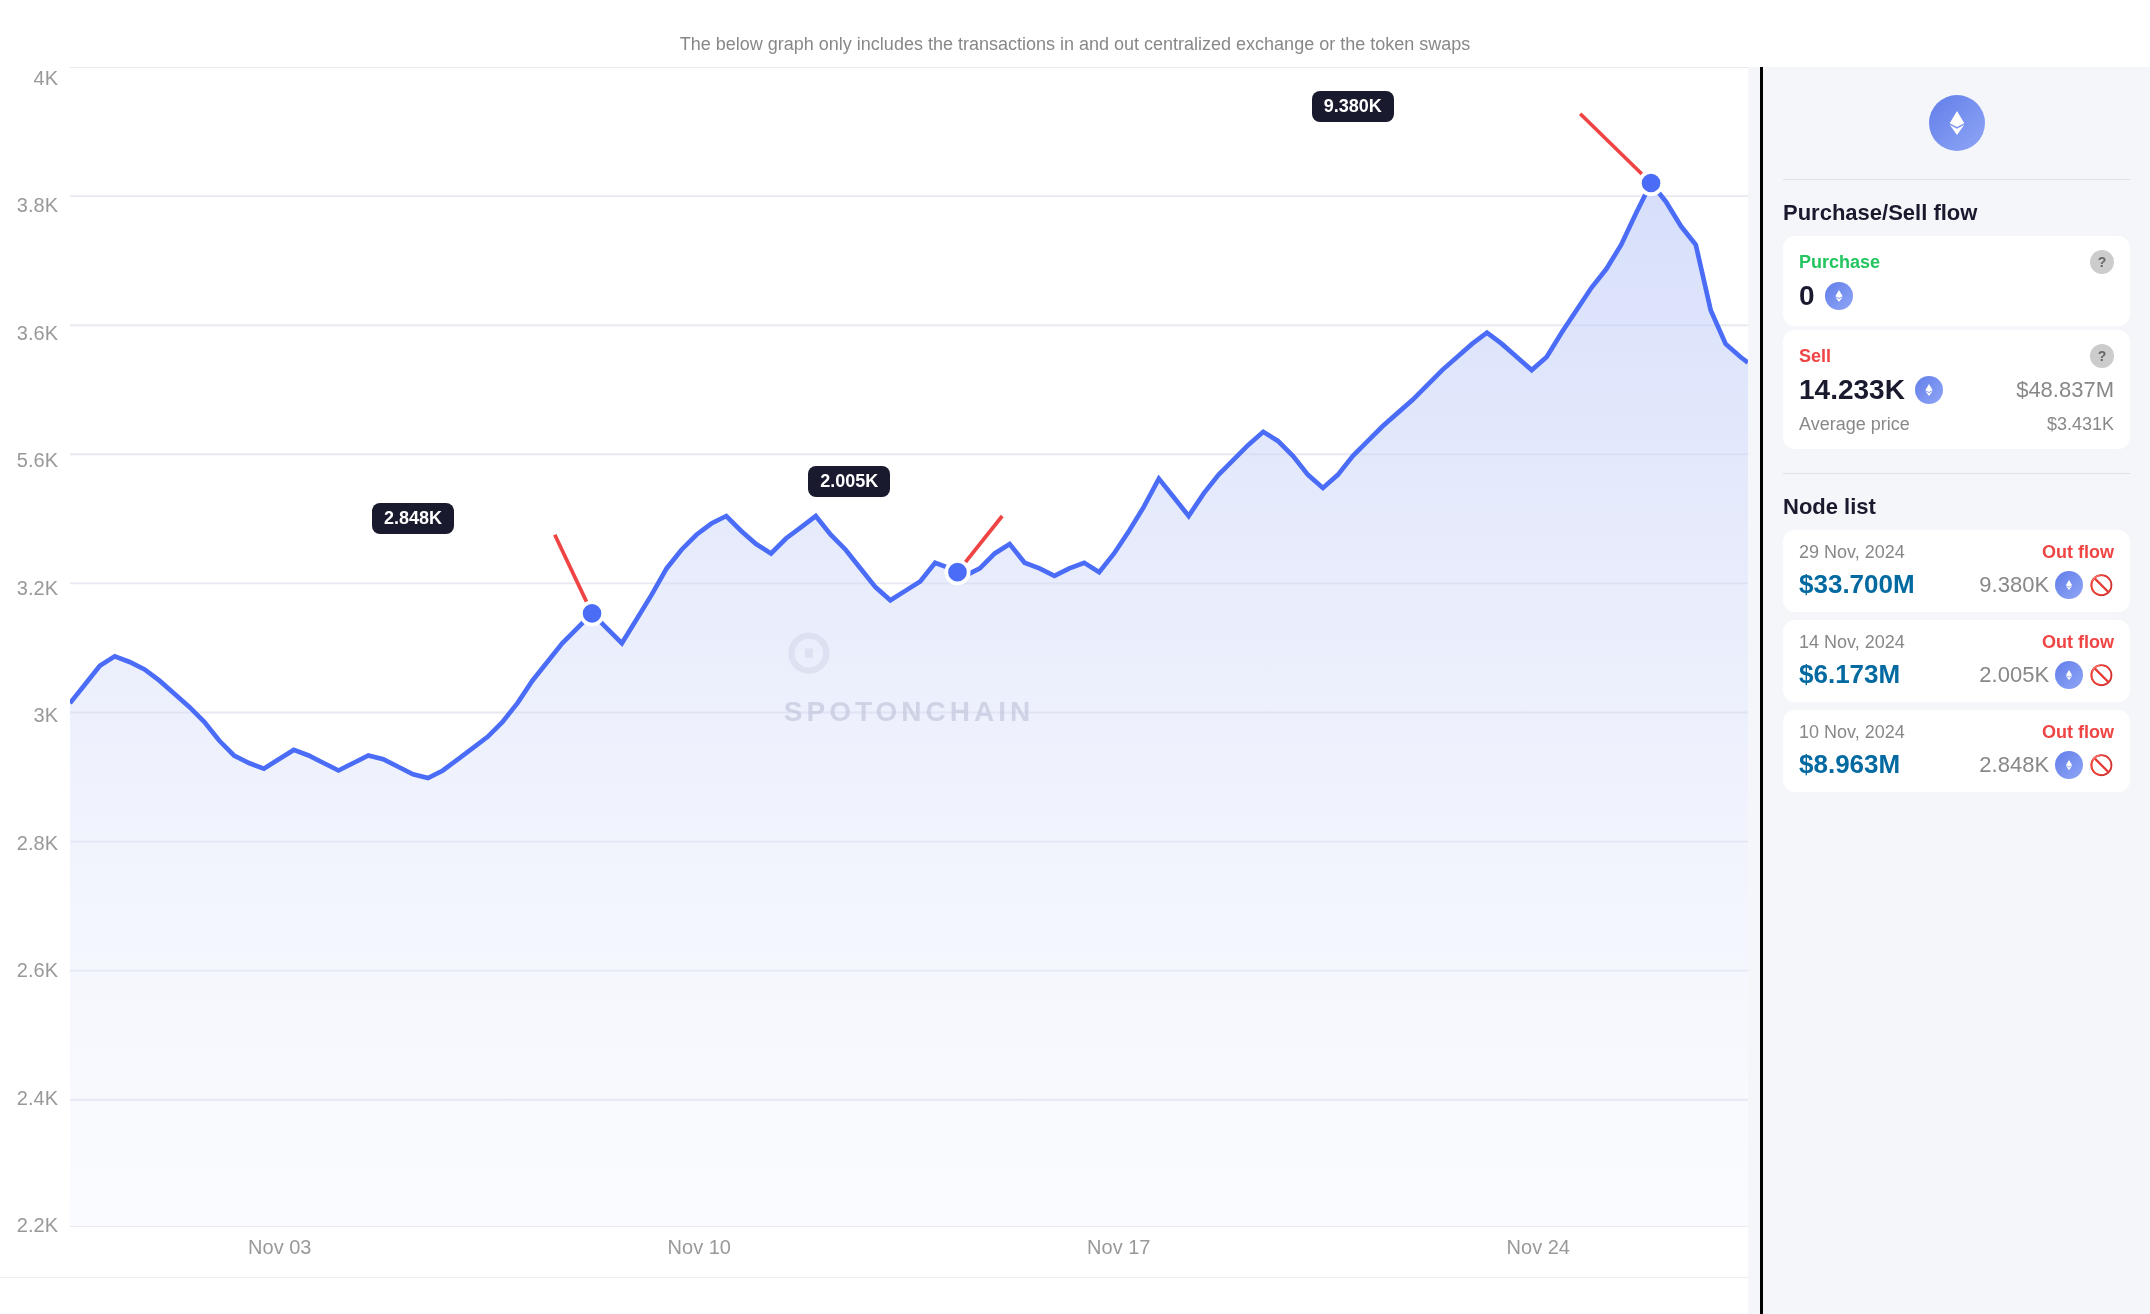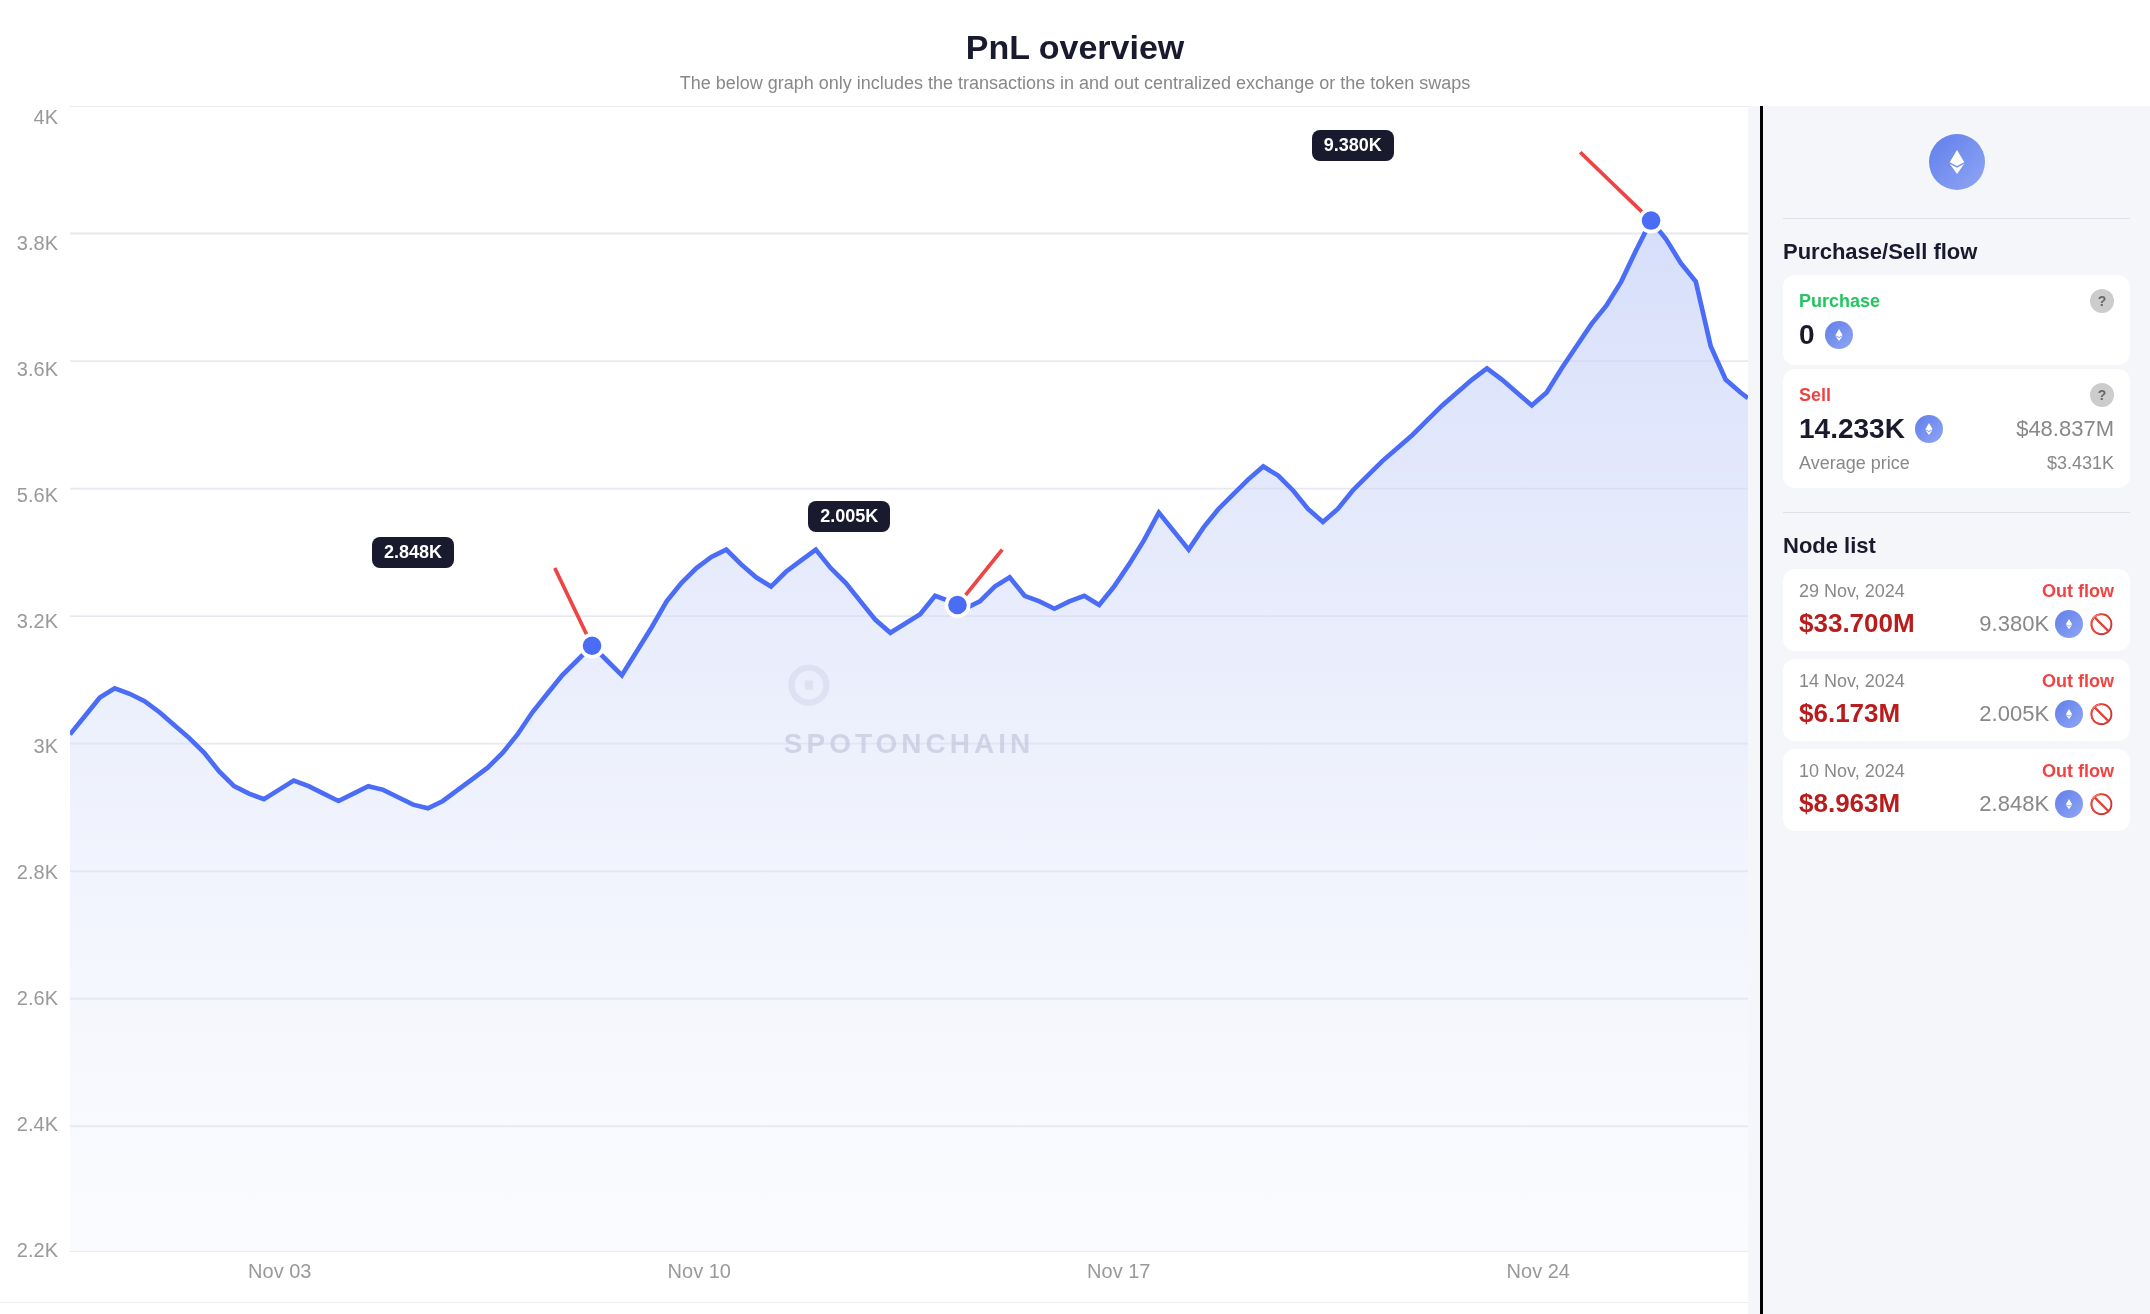--- a/index.html
+++ b/index.html
@@ -209,21 +209,21 @@
       font-weight: 600;
     }
     .node-value-row {
       display: flex;
       justify-content: space-between;
       align-items: center;
     }
     .node-usd {
       font-size: 26px;
       font-weight: 700;
-      color: #b91c1c;
+      color: #0369a1;
     }
     .node-eth-row {
       display: flex;
       align-items: center;
       gap: 6px;
     }
     .node-eth-val {
       font-size: 22px;
       color: #888;
     }
@@ -263,21 +263,20 @@
     }
     .watermark-icon {
       font-size: 60px;
       opacity: 0.5;
     }
   </style>
 </head>
 <body>
 
 <div class="page-header">
-  <h1>PnL overview</h1>
   <p>The below graph only includes the transactions in and out centralized exchange or the token swaps</p>
 </div>
 
 <div class="main-content">
 
   <div style="flex:1; display:flex; flex-direction:column; background:#fff;">
 
     <div class="chart-wrapper">
 
       <div class="y-axis">

